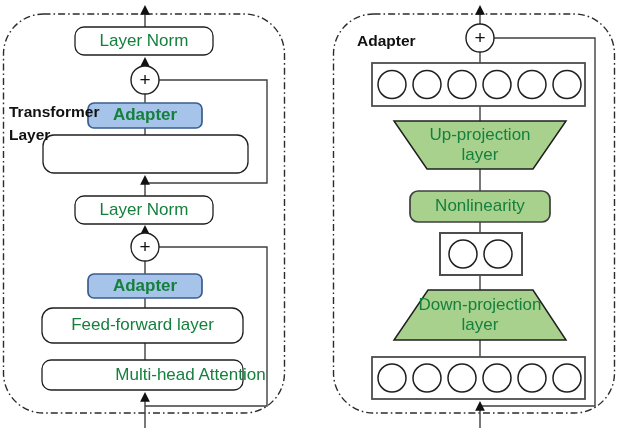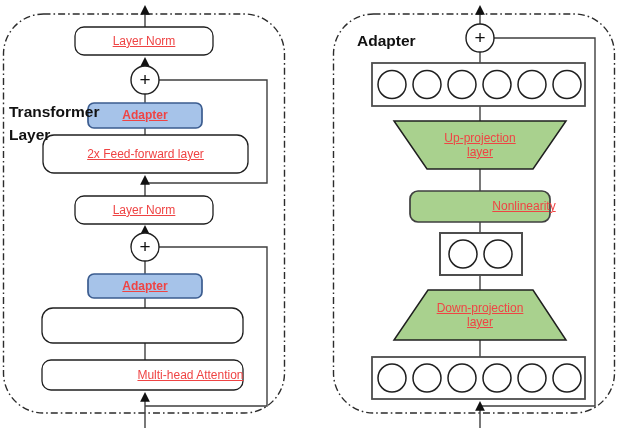--- a/index.html
+++ b/index.html
@@ -7,25 +7,24 @@
     position:relative;
     width:622px;height:428px;
     background:#fff;
     font-family:"Liberation Sans", sans-serif;
     overflow:hidden;
   }
   #shapes{position:absolute;left:0;top:0;width:622px;height:428px;}
   .lbl{
     position:absolute;
     display:flex;align-items:center;justify-content:center;
-    font-size:12px;color:#ef4444;text-align:center;
+    font-size:17px;color:#15803d;text-align:center;
     line-height:1.18;
     pointer-events:none;
     white-space:pre-line;
-    text-decoration:underline;
   }
   .bold{font-weight:bold;}
   .title{
     position:absolute;display:block;text-align:left;
     font-size:15.5px;font-weight:bold;color:#111;
     line-height:23px;white-space:pre-line;pointer-events:none;
   }
   .plus{
     position:absolute;display:flex;align-items:center;justify-content:center;
     font-size:19px;color:#111;font-weight:400;pointer-events:none;
@@ -123,27 +122,27 @@
       </g>
     </g>
   </svg>
 
   <div class="title" style="left:9px;top:56px;width:120px;margin-top:44px;">Transformer
 Layer</div>
 
   <div class="lbl" style="left:75px;top:27px;width:138px;height:28px;">Layer Norm</div>
   <div class="plus" style="left:131px;top:66px;width:28px;height:28px;">+</div>
   <div class="lbl bold" style="left:88px;top:103px;width:114px;height:25px;">Adapter</div>
-  <div class="lbl" style="left:43px;top:135px;width:205px;height:38px;">2x Feed-forward layer</div>
   <div class="lbl" style="left:75px;top:196px;width:138px;height:28px;">Layer Norm</div>
   <div class="plus" style="left:131px;top:233px;width:28px;height:28px;">+</div>
   <div class="lbl bold" style="left:88px;top:274px;width:114px;height:24px;">Adapter</div>
+  <div class="lbl" style="left:42px;top:308px;width:201px;height:35px;">Feed-forward layer</div>
   <div class="lbl" style="left:42px;top:360px;width:201px;height:30px;padding-left:48px;">Multi-head Attention</div>
 
   <div class="title" style="left:357px;top:29px;width:100px;">Adapter</div>
   <div class="plus" style="left:466px;top:24px;width:28px;height:28px;">+</div>
   <div class="lbl" style="left:405px;top:123px;width:150px;height:44px;">Up-projection
 layer</div>
-  <div class="lbl" style="left:410px;top:191px;width:140px;height:31px;margin-left:44px;">Nonlinearity</div>
+  <div class="lbl" style="left:410px;top:191px;width:140px;height:31px;">Nonlinearity</div>
   <div class="lbl" style="left:405px;top:293px;width:150px;height:44px;">Down-projection
 layer</div>
 
 </div>
 
 </body></html>

